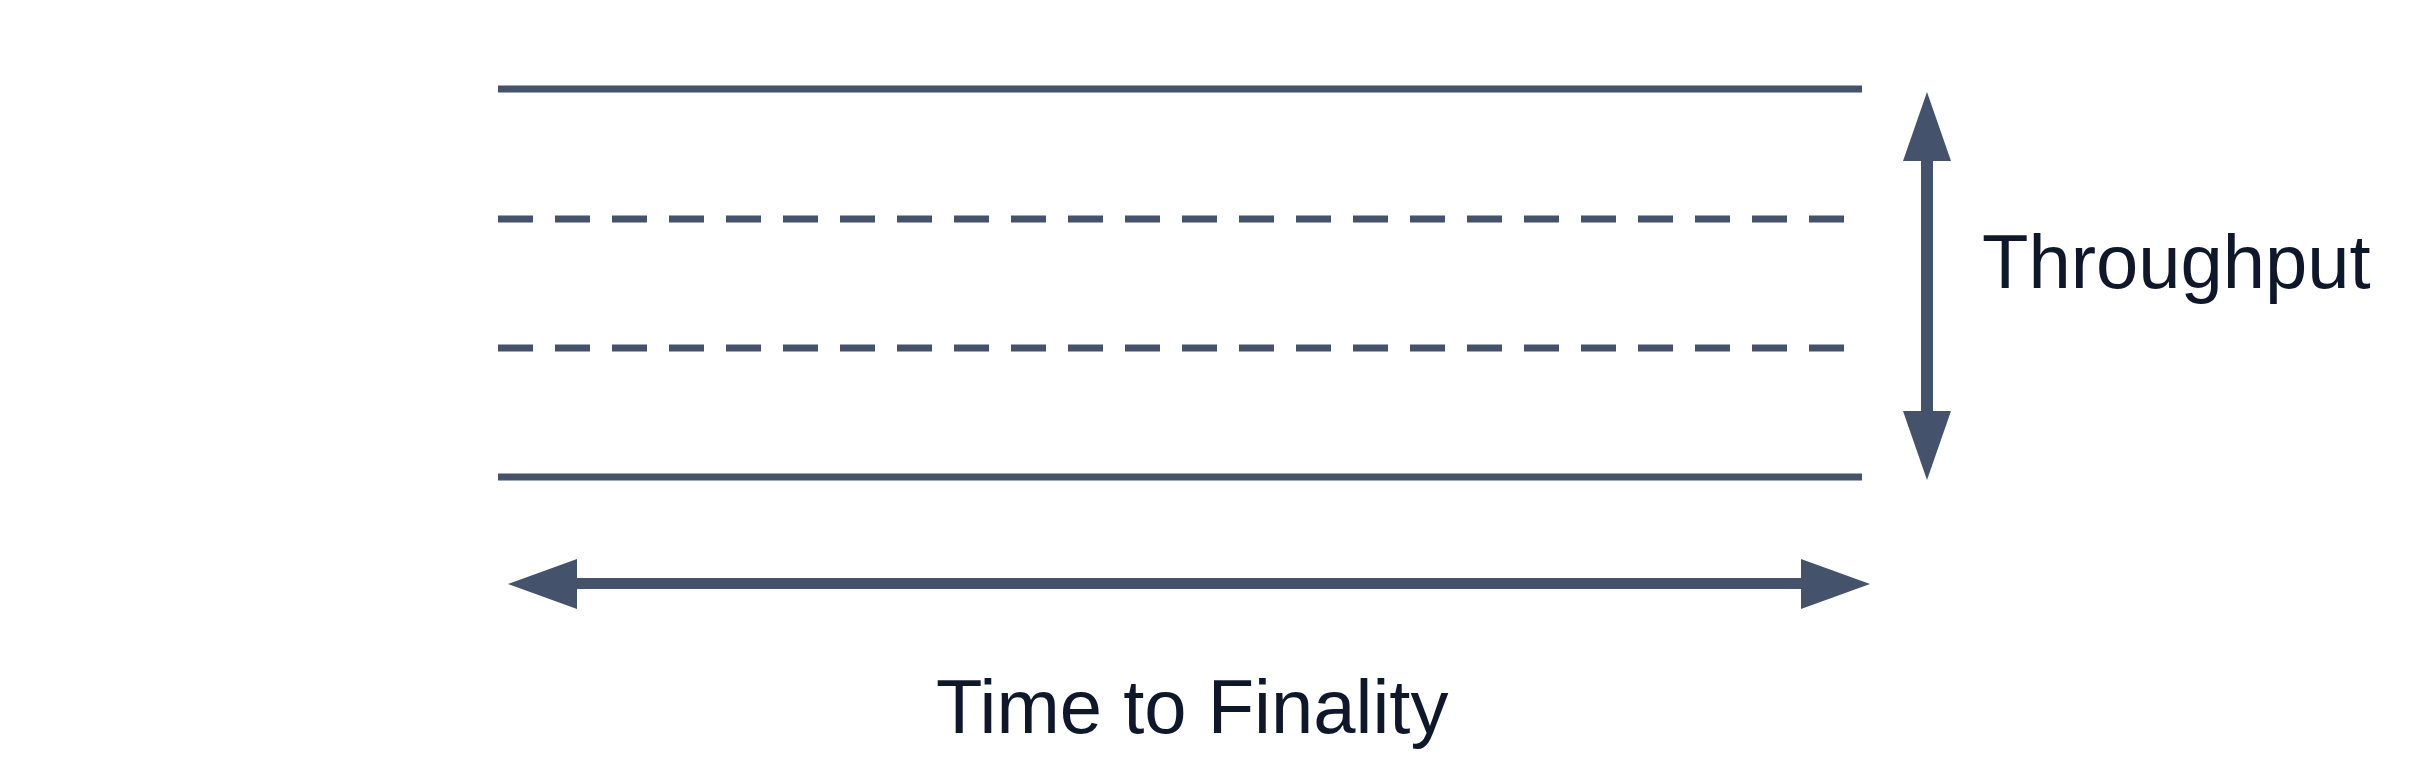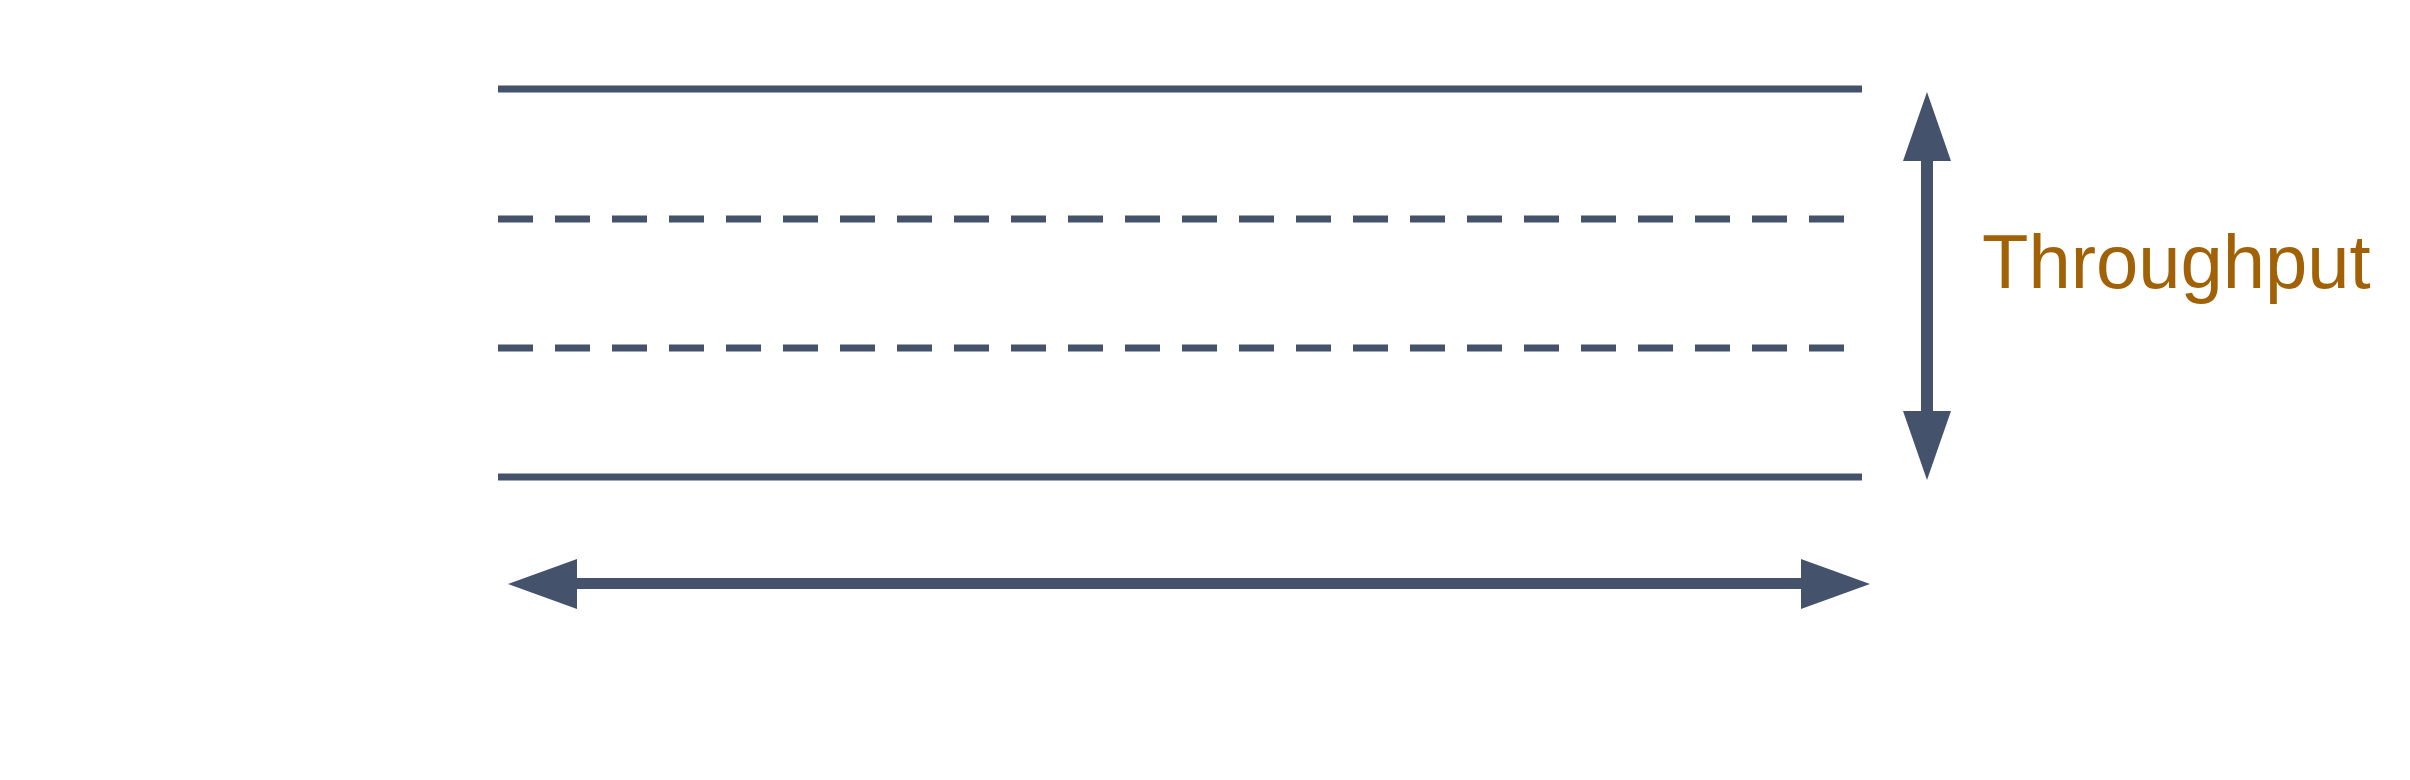--- a/index.html
+++ b/index.html
@@ -21,21 +21,21 @@
   #diagram-svg {
     position: absolute;
     left: 0;
     top: 0;
     width: 2410px;
     height: 780px;
     display: block;
   }
   .axis-label {
     position: absolute;
-    color: #a16207;
+    color: #0f172a;
     font-family: "Liberation Sans", sans-serif;
     font-size: 76px;
     font-weight: 400;
     line-height: 1;
     white-space: nowrap;
     letter-spacing: 0px;
   }
   #throughput-label {
     left: 1982px;
     top: 224px;
@@ -68,14 +68,15 @@
 
     <g fill="#44536B">
       <rect x="572" y="578" width="1229" height="11"></rect>
       <polygon points="508,584 577,559 577,609"></polygon>
       <polygon points="1870,584 1801,559 1801,609"></polygon>
     </g>
   </svg>
 
   <div class="axis-label" id="throughput-label">Throughput</div>
 
+  <div class="axis-label" id="time-to-finality-label">Time to Finality</div>
 
 </div>
 
 </body></html>

